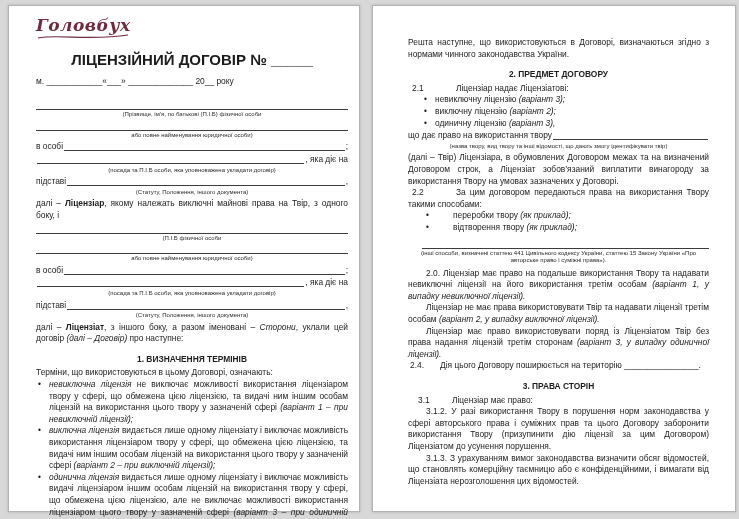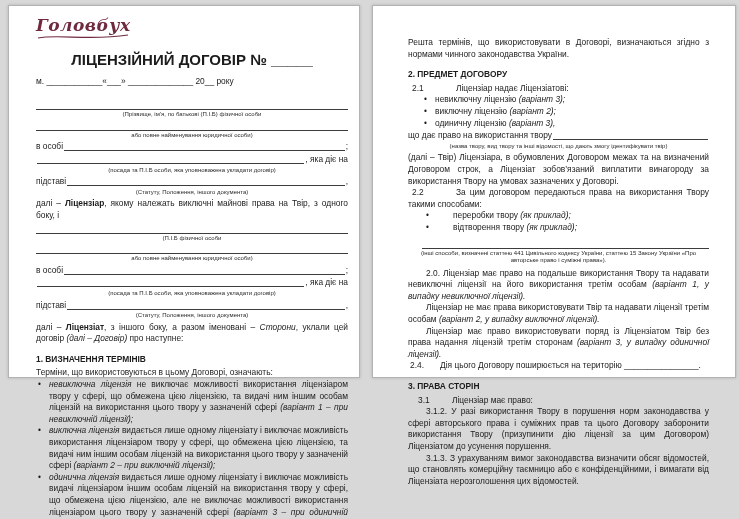--- a/index.html
+++ b/index.html
@@ -5,21 +5,21 @@
   html,body{margin:0;padding:0;}
   body{
     width:739px;height:519px;
     background:#d8d8d8;
     font-family:"Liberation Sans", sans-serif;
     color:#1c1c1c;
     position:relative;
     overflow:hidden;
   }
   .page{
-    position:absolute;top:5px;height:373px;background:#ffffff;
+    position:absolute;top:5px;height:507px;background:#ffffff;
     border:1px solid #b3b3b3;box-sizing:border-box;
     box-shadow:0 0 3px rgba(0,0,0,.18);
     font-size:8.4px;line-height:11.6px;
   }
   .page.left{left:8px;width:352px;padding:6px 11px 0 27px;}
   .page.right{left:372px;width:364px;padding:31px 26px 0 35px;}
 
   .logo{margin-top:4px;width:96px;}
   .logo-text{
     font-family:"DejaVu Serif", serif;
@@ -39,21 +39,21 @@
 
   .linerow{display:flex;align-items:flex-end;margin-top:1px;}
   .linerow .lbl{white-space:nowrap;}
   .linerow .fill{flex:1 1 auto;border-bottom:1px solid #3c3c3c;margin:0 1px 1.5px 1px;height:8px;}
 
   .para{margin:0;text-align:justify;}
   .para.ind{text-indent:18px;}
   b{font-weight:700;}
   i{font-style:italic;}
 
-  .sec-heading{font-weight:700;margin:9px 0 2px;}
+  .sec-heading{text-align:center;font-weight:700;margin:9px 0 2px;}
 
   .blt{position:relative;padding-left:13px;}
   .blt::before{content:"\2022";position:absolute;left:2px;top:0;}
 
   .blt2{position:relative;padding-left:27px;text-align:left;}
   .blt2::before{content:"\2022";position:absolute;left:16px;top:0;}
 
   .blt3{position:relative;padding-left:45px;text-align:left;}
   .blt3::before{content:"\2022";position:absolute;left:18px;top:0;}
 
@@ -134,21 +134,21 @@
   <p class="para">Терміни, що використовуються в цьому Договорі, означають:</p>
 
   <p class="para blt"><i>невиключна ліцензія</i><span> не виключає можливості використання ліцензіаром твору у сфері, що обмежена цією ліцензією, та видачі ним іншим особам ліцензій на використання цього твору у зазначеній сфері </span><i>(варіант 1 – при невиключній ліцензії);</i></p>
   <p class="para blt"><i>виключна ліцензія</i><span> видається лише одному ліцензіату і виключає можливість використання ліцензіаром твору у сфері, що обмежена цією ліцензією, та видачі ним іншим особам ліцензій на використання цього твору у зазначеній сфері </span><i>(варіант 2 – при виключній ліцензії);</i></p>
   <p class="para blt"><i>одинична ліцензія</i><span> видається лише одному ліцензіату і виключає можливість видачі ліцензіаром іншим особам ліцензій на використання твору у сфері, що обмежена цією ліцензією, але не виключає можливості використання ліцензіаром цього твору у зазначеній сфері </span><i>(варіант 3 – при одиничній ліцензії);</i></p>
 
 </div>
 
 <div class="page right">
 
-  <p class="para">Решта термінів, що використовувати в Договорі, визначаються згідно з нормами чинного законодавства України.</p>
+  <p class="para">Решта наступне, що використовуються в Договорі, визначаються згідно з нормами чинного законодавства України.</p>
 
   <div class="sec-heading">2. ПРЕДМЕТ ДОГОВОРУ</div>
 
   <p class="para"><span class="pnum">2.1</span><span>Ліцензіар надає Ліцензіатові:</span></p>
 
   <p class="para blt2"><span>невиключну ліцензію </span><i>(варіант 3);</i></p>
   <p class="para blt2"><span>виключну ліцензію </span><i>(варіант 2);</i></p>
   <p class="para blt2"><span>одиничну ліцензію </span><i>(варіант 3),</i></p>
 
   <div class="linerow">

